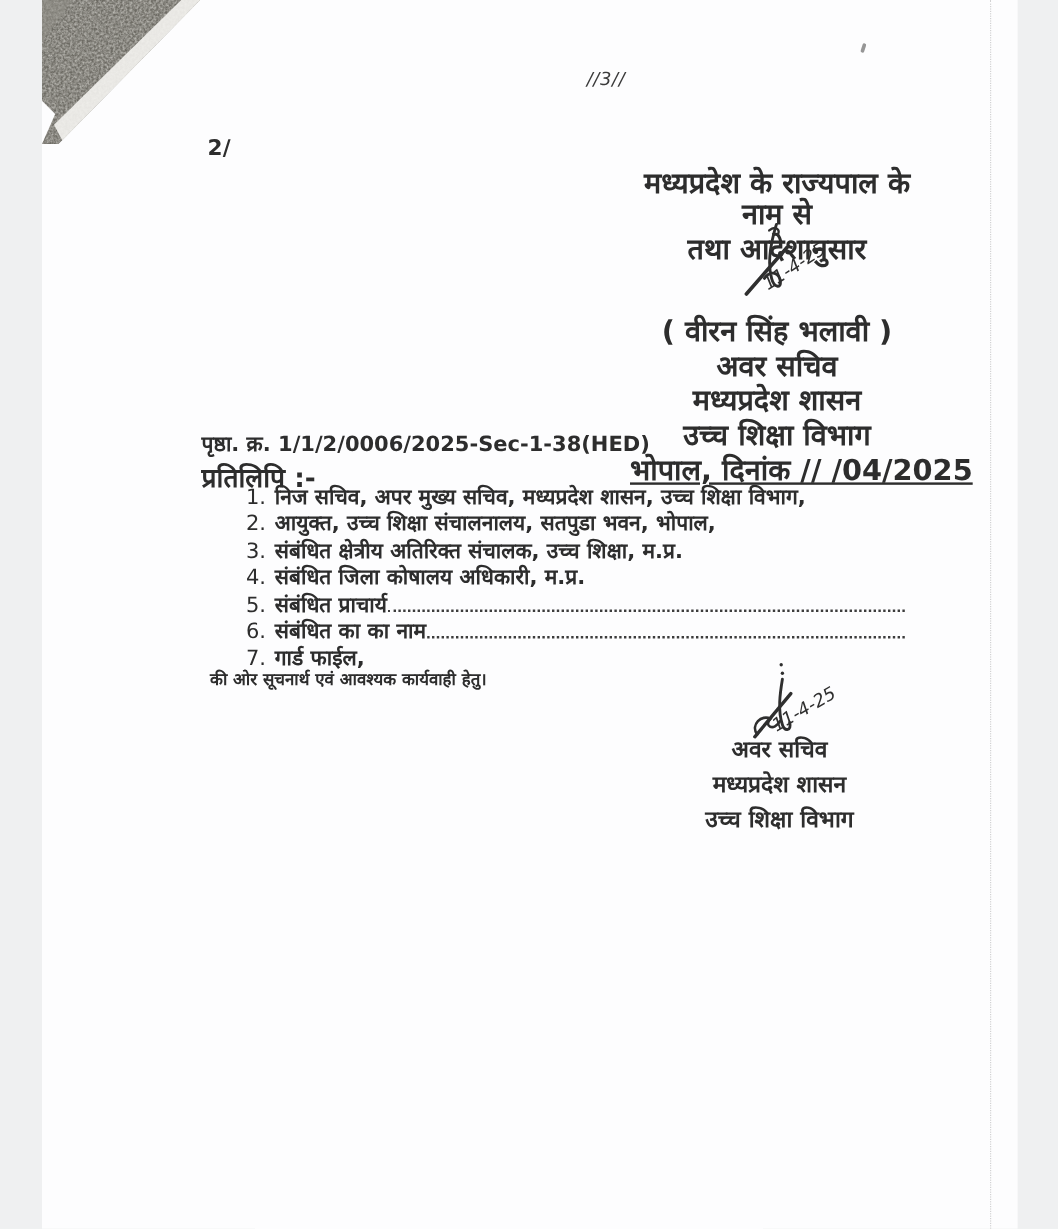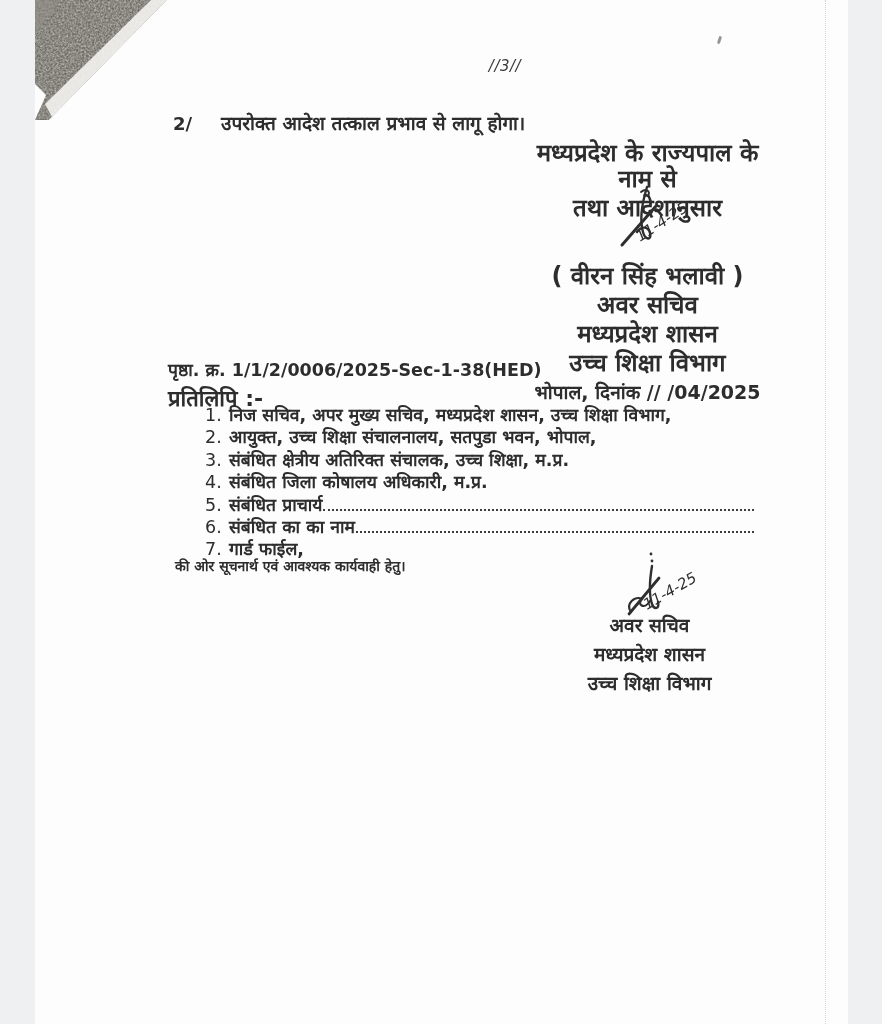--- a/index.html
+++ b/index.html
@@ -78,25 +78,26 @@
   }
   .authority-block .line + .line { margin-top: 3px; }
   .sig-spacer { height: 42px; }
   .sig-top {
     position: absolute;
     left: 85px;
     top: 42px;
     pointer-events: none;
   }
   .place-date {
-    font-size: 19px;
+    font-size: 24px;
     font-weight: 600;
     line-height: 26px;
     margin-top: 3px;
     white-space: nowrap;
+    text-decoration: underline;
   }
   .ref-line {
     position: absolute;
     left: 133px;
     top: 357px;
     font-size: 17.5px;
     font-weight: 600;
     white-space: nowrap;
   }
   .copy-label {
@@ -196,21 +197,20 @@
         <polygon points="0,0 26,0 0,34" fill="#908e86" opacity="0.55"></polygon>
       </g>
     </svg>
 
     <div class="edge-noise"></div>
     <div class="tiny-mark"></div>
 
     <div class="page-number">//3//</div>
 
     <span class="clause-number">2/</span>
-    <span class="clause-text">उपरोक्त आदेश तत्काल प्रभाव से लागू होगा।</span>
 
     <div class="authority-block">
       <div class="line">मध्यप्रदेश के राज्यपाल के नाम से</div>
       <div class="line">तथा आदेशानुसार</div>
 
       <svg class="sig-top" viewBox="0 0 120 70" width="120" height="70" aria-hidden="true">
         <g fill="none" stroke="#2f2f2f" stroke-linecap="round">
           <path d="M37,5 C33,18 29,36 33,50 C35,58 42,59 40,51 C38,44 31,44 27,50" stroke-width="2.4"></path>
           <path d="M12,63 L46,24" stroke-width="3"></path>
           <path d="M31,10 C36,6 41,9 38,14" stroke-width="2"></path>

